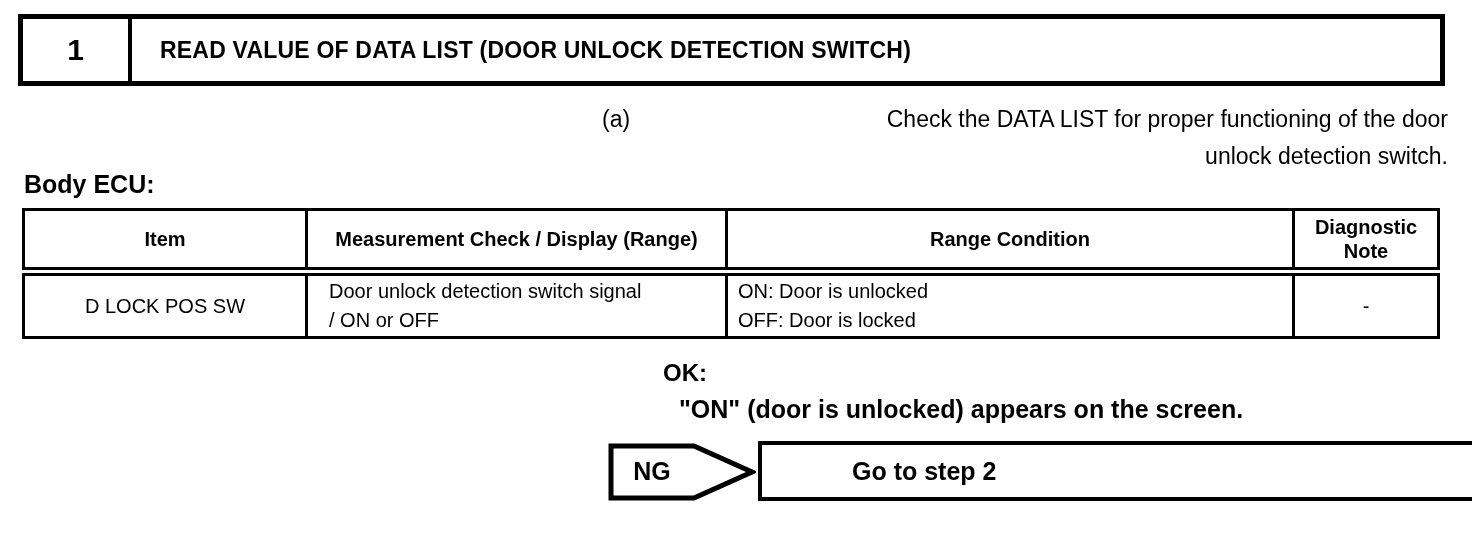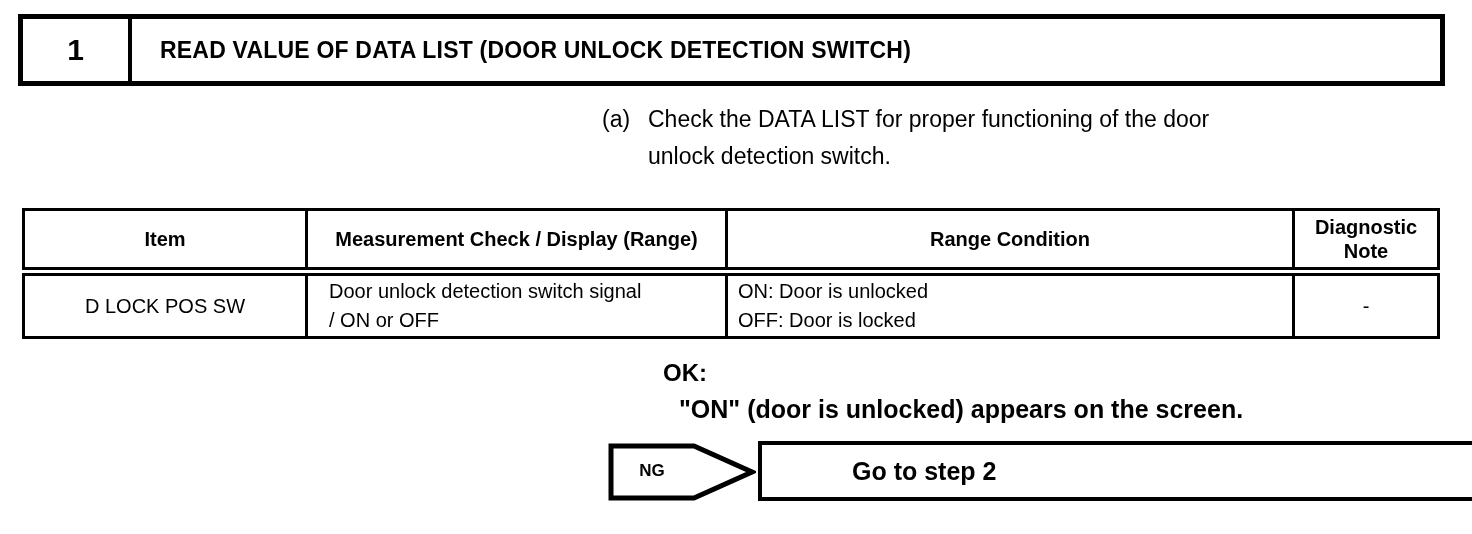--- a/index.html
+++ b/index.html
@@ -52,21 +52,21 @@
   .instruction {
     position: absolute;
     left: 602px; top: 101px;
     display: flex;
     font-size: 23px;
     line-height: 37px;
   }
   .inst-label { width: 46px; flex: 0 0 46px; }
   .inst-text  { width: 800px; }
 
-  .pre { white-space: pre-line; }
+  .pre { white-space: pre-line; text-align: right; }
 
   
   .section-label {
     position: absolute;
     left: 24px; top: 170px;
     font-weight: bold;
     font-size: 25px;
   }
 
   
@@ -128,21 +128,21 @@
   }
   .ng-arrow svg { position: absolute; left: 0; top: 0; }
   .ng-label {
     position: absolute;
     left: 0; top: 0;
     width: 88px; height: 56px;
     display: flex;
     align-items: center;
     justify-content: center;
     font-weight: bold;
-    font-size: 17px;
+    font-size: 25px;
   }
   .go-box {
     position: absolute;
     left: 758px; top: 441px;
     width: 732px; height: 60px;
     border: 4px solid #000;
     box-sizing: border-box;
     display: flex;
     align-items: center;
     padding-left: 90px;
@@ -160,20 +160,21 @@
     <div class="step-number">1</div>
     <div class="step-title">READ VALUE OF DATA LIST (DOOR UNLOCK DETECTION SWITCH)</div>
   </div>
 
   <div class="instruction">
     <div class="inst-label">(a)</div>
     <div class="inst-text pre">Check the DATA LIST for proper functioning of the door
 unlock detection switch.</div>
   </div>
 
+  <div class="section-label">Body ECU:</div>
 
   <table class="data">
     <colgroup>
       <col style="width:283px">
       <col style="width:420px">
       <col style="width:567px">
       <col style="width:145px">
     </colgroup>
     <thead>
       <tr>

